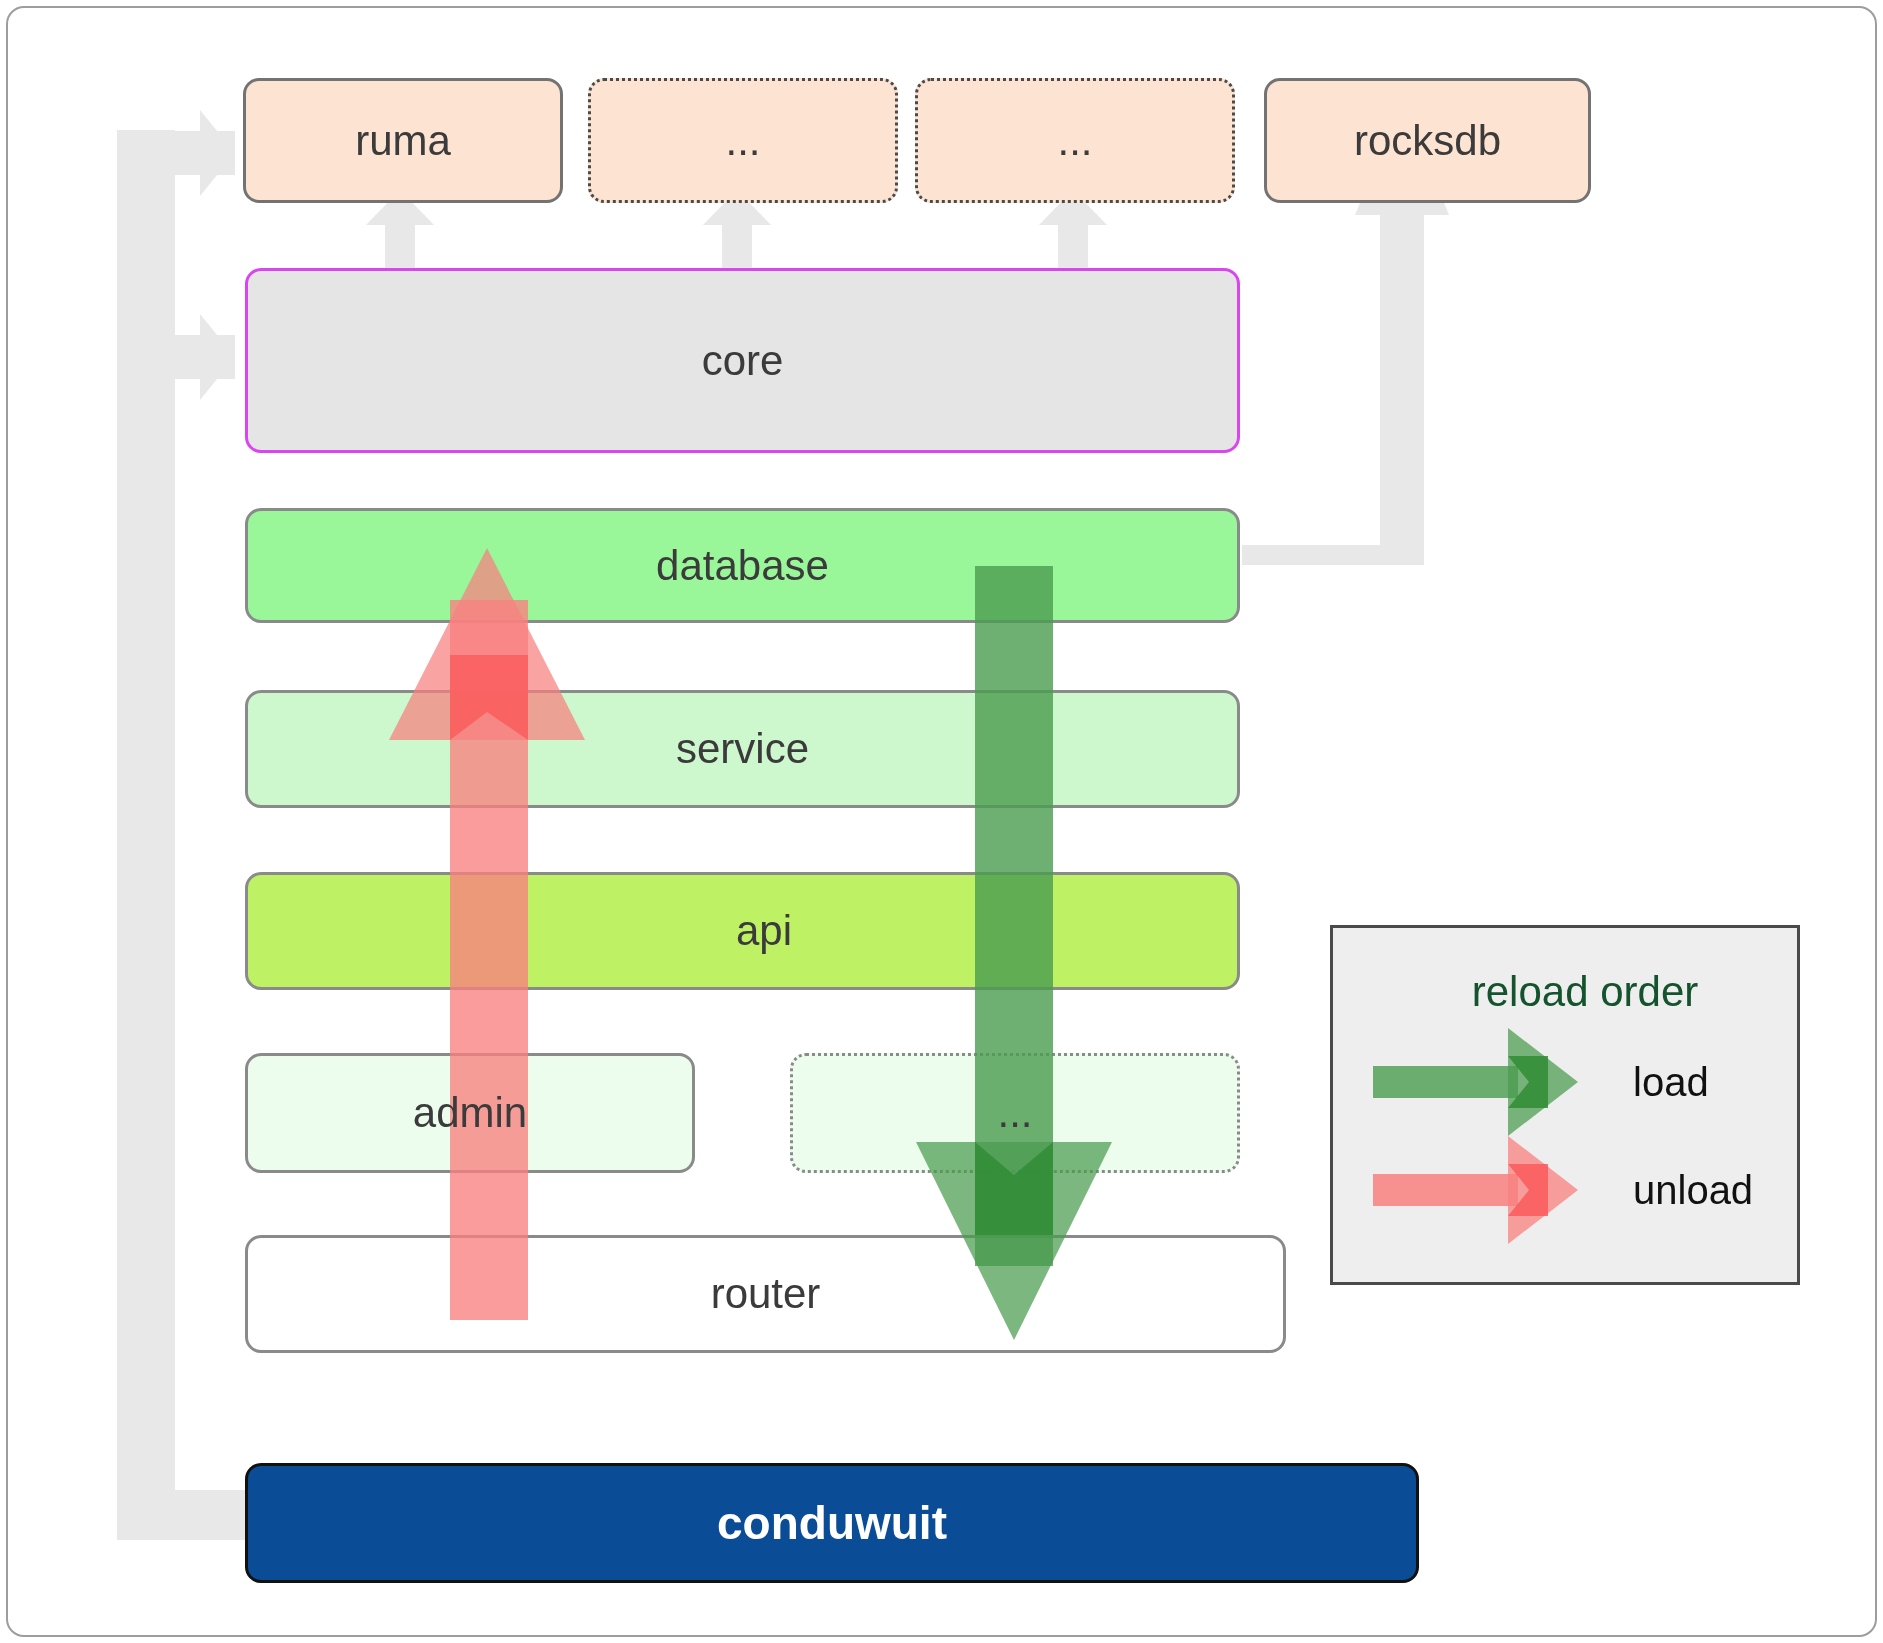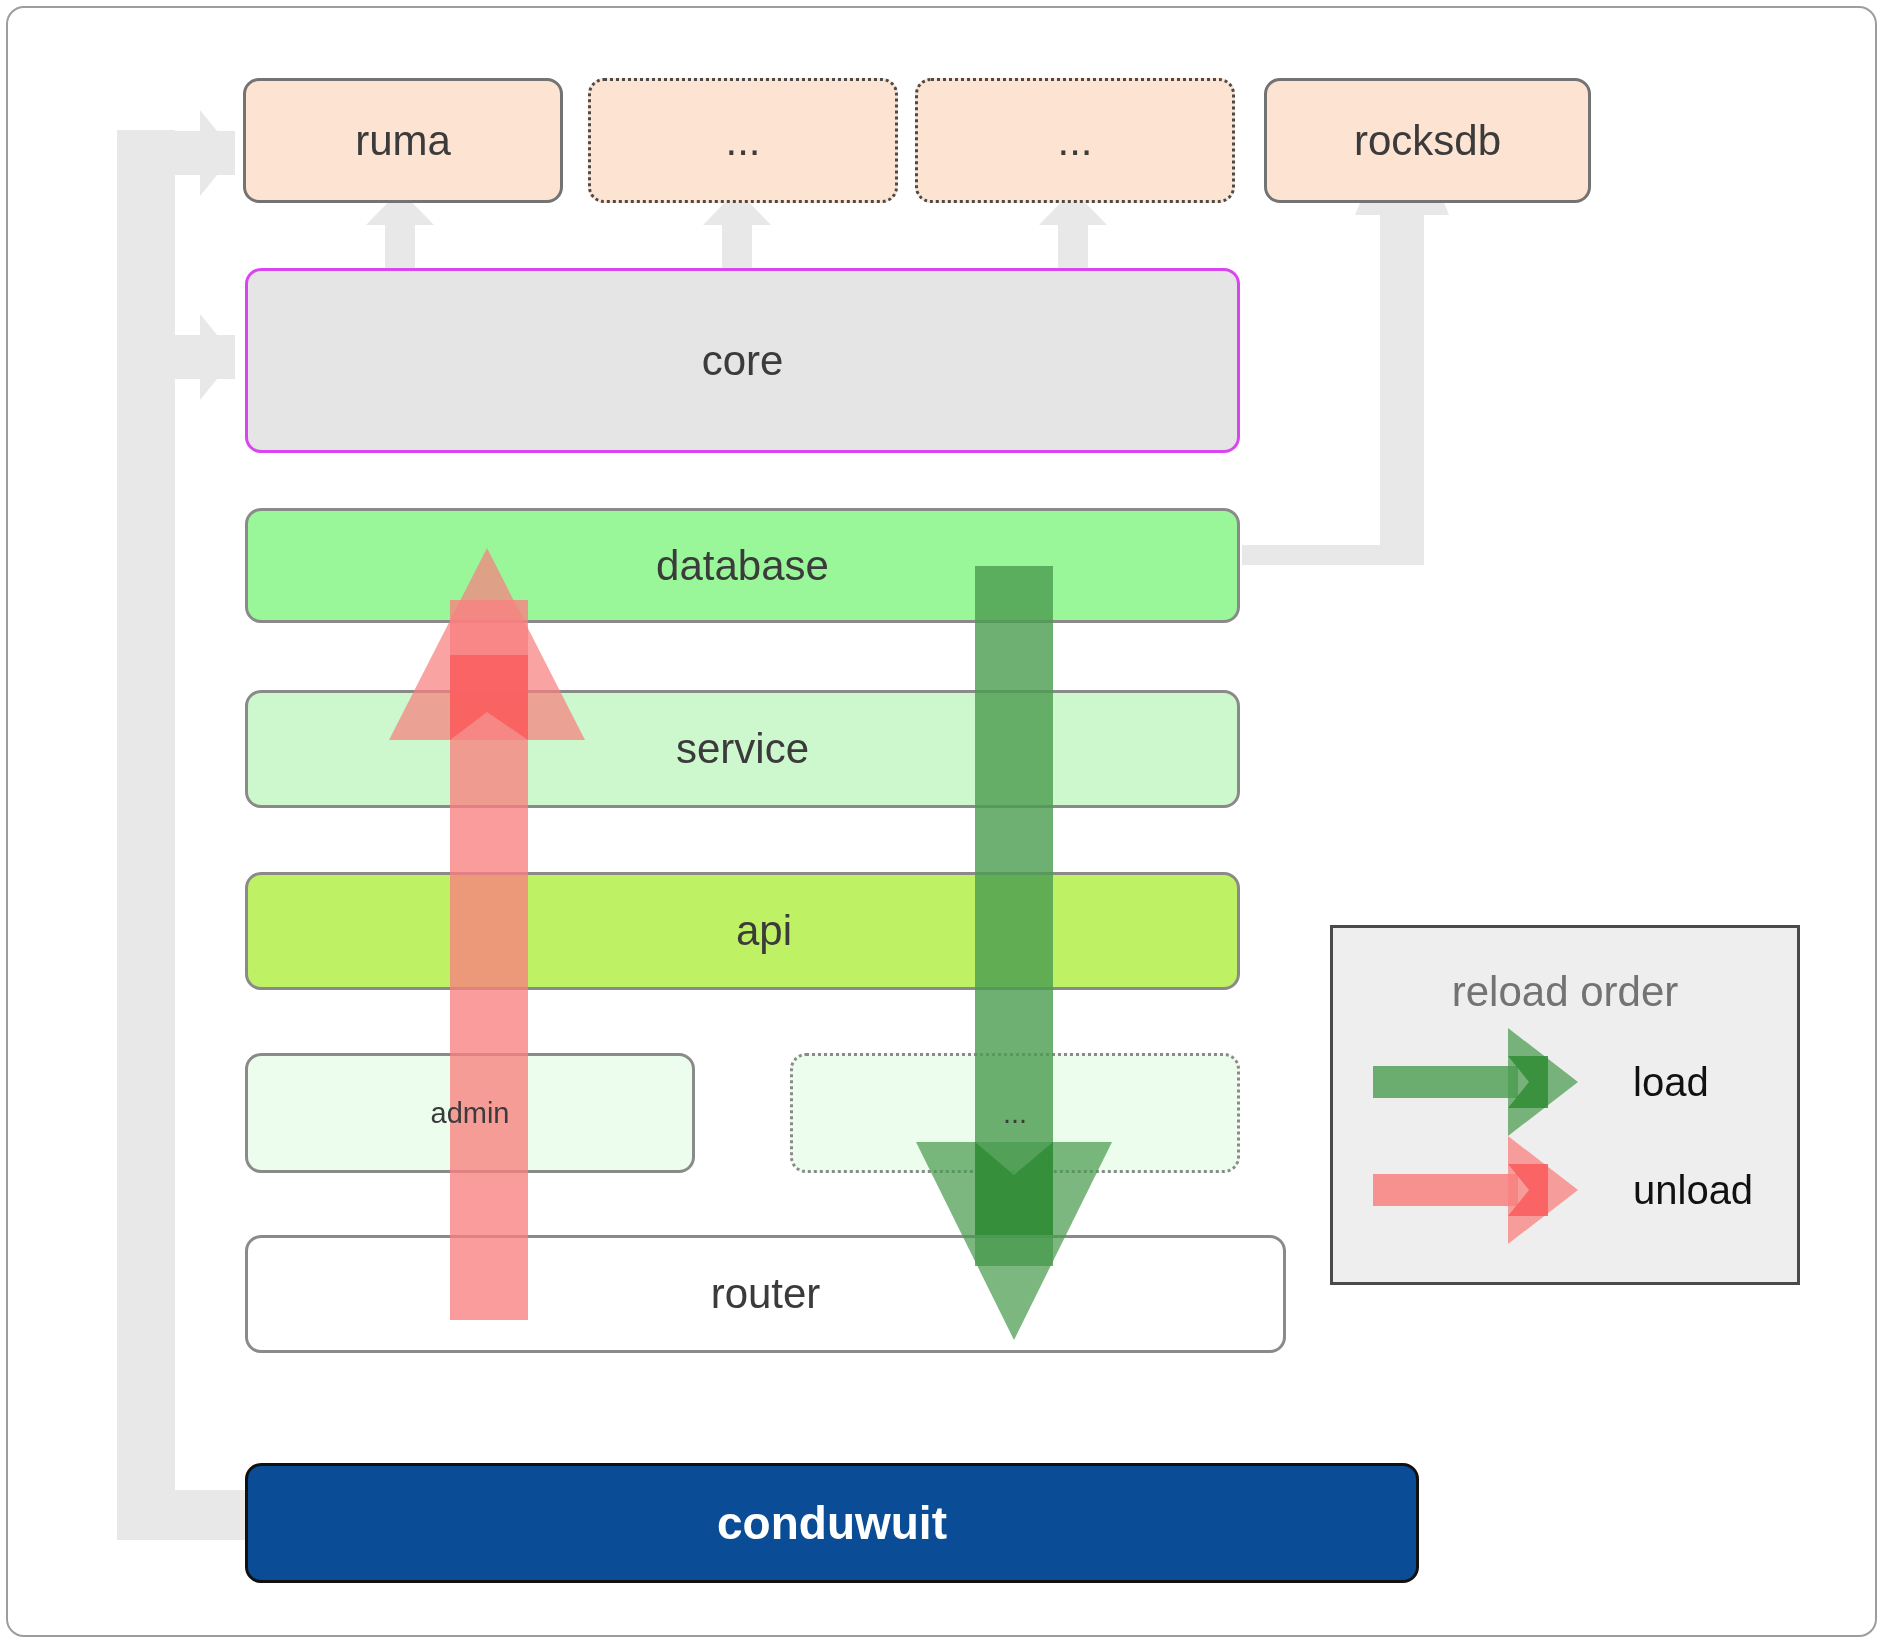--- a/index.html
+++ b/index.html
@@ -31,42 +31,42 @@
   .dep.dotted{border:3px dotted #4a4a4a;}
 
   
   .core{
     background:#e5e5e5;border:3px solid #d946ef;border-radius:16px;font-size:42px;
   }
   
   .g1{background:#99f79a;border:3px solid #8a8a8a;border-radius:16px;font-size:42px;}
   .g2{background:#cdf8cd;border:3px solid #8a8a8a;border-radius:16px;font-size:42px;}
   .g3{background:#bef264;border:3px solid #8a8a8a;border-radius:16px;font-size:42px;padding-left:43px;}
-  .g4{background:#edfded;border:3px solid #8a8a8a;border-radius:16px;font-size:29px;}
+  .g4{background:#edfded;border:3px solid #8a8a8a;border-radius:16px;font-size:42px;}
   .g4.dotted{border:3px dotted #8a8a8a;}
   .plain{background:#ffffff;border:3px solid #8a8a8a;border-radius:16px;font-size:42px;}
 
   
   .app{
     background:#0a4d96;border:3px solid #111111;border-radius:16px;
     color:#ffffff;font-size:46px;font-weight:bold;
   }
 
   
   .wires{position:absolute;left:0;top:0;width:1883px;height:1643px;pointer-events:none;}
   .arrows{position:absolute;left:0;top:0;width:1883px;height:1643px;pointer-events:none;}
 
   
   .legend{
     position:absolute;left:1330px;top:925px;width:470px;height:360px;
     background:#eeeeee;border:3px solid #4a4a4a;box-sizing:border-box;
   }
   .legend-title{
     position:absolute;left:0;top:40px;width:100%;text-align:center;
-    font-size:42px;color:#737373;
+    font-size:42px;color:#14532d;padding-left:20px;
   }
   .legend-row-label{
     position:absolute;font-size:40px;color:#111;
   }
 </style>
 </head>
 <body>
 
 <div id="canvas">
   <div class="frame"></div>

